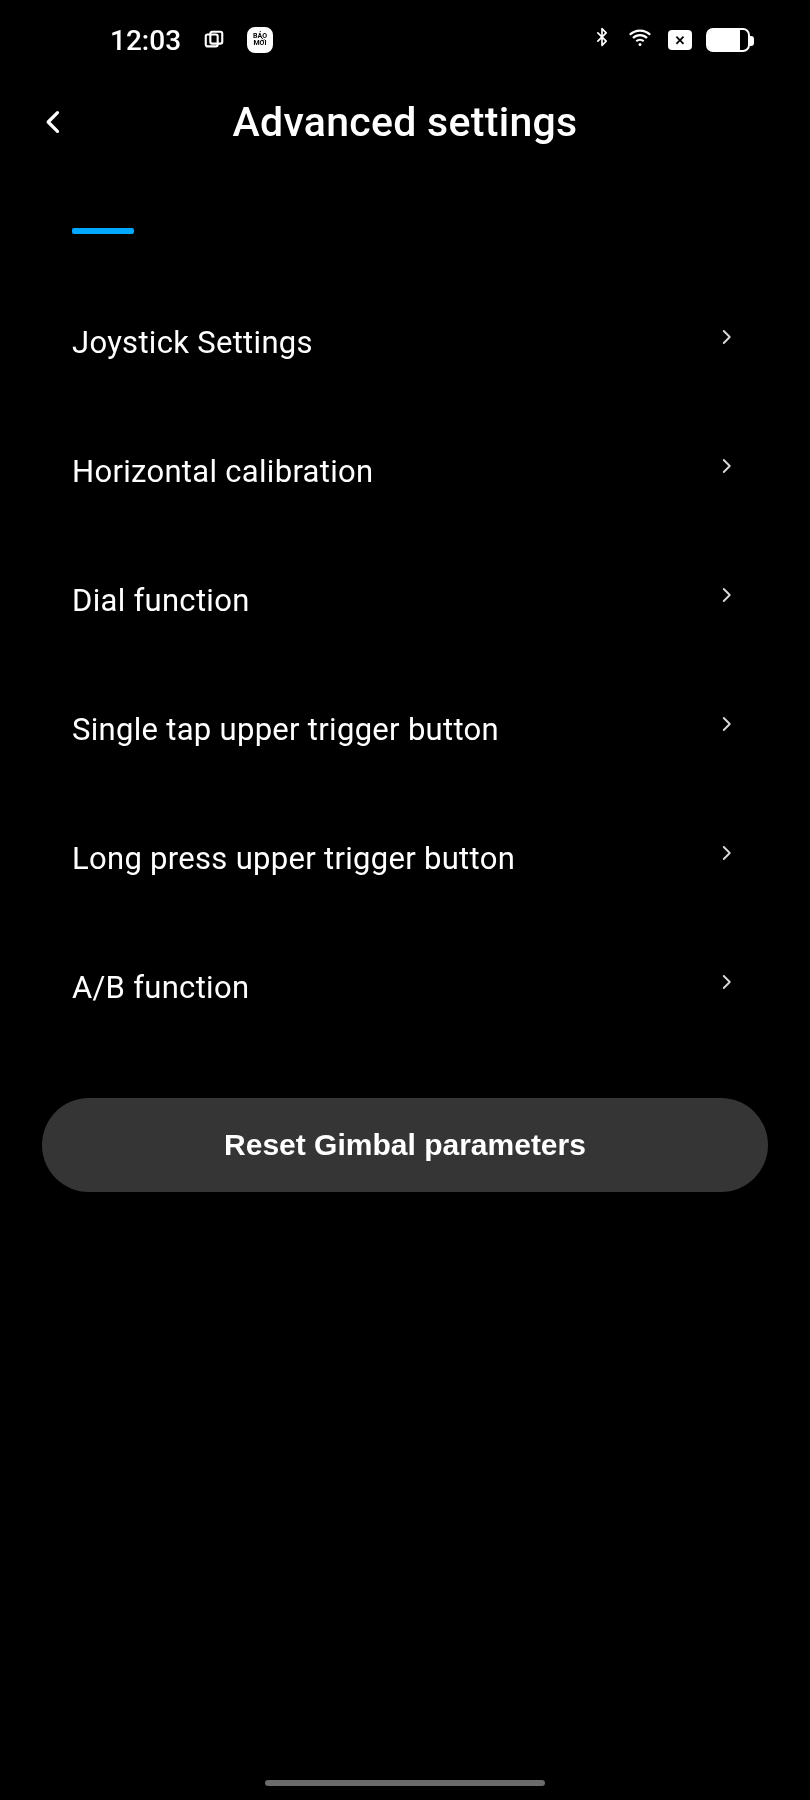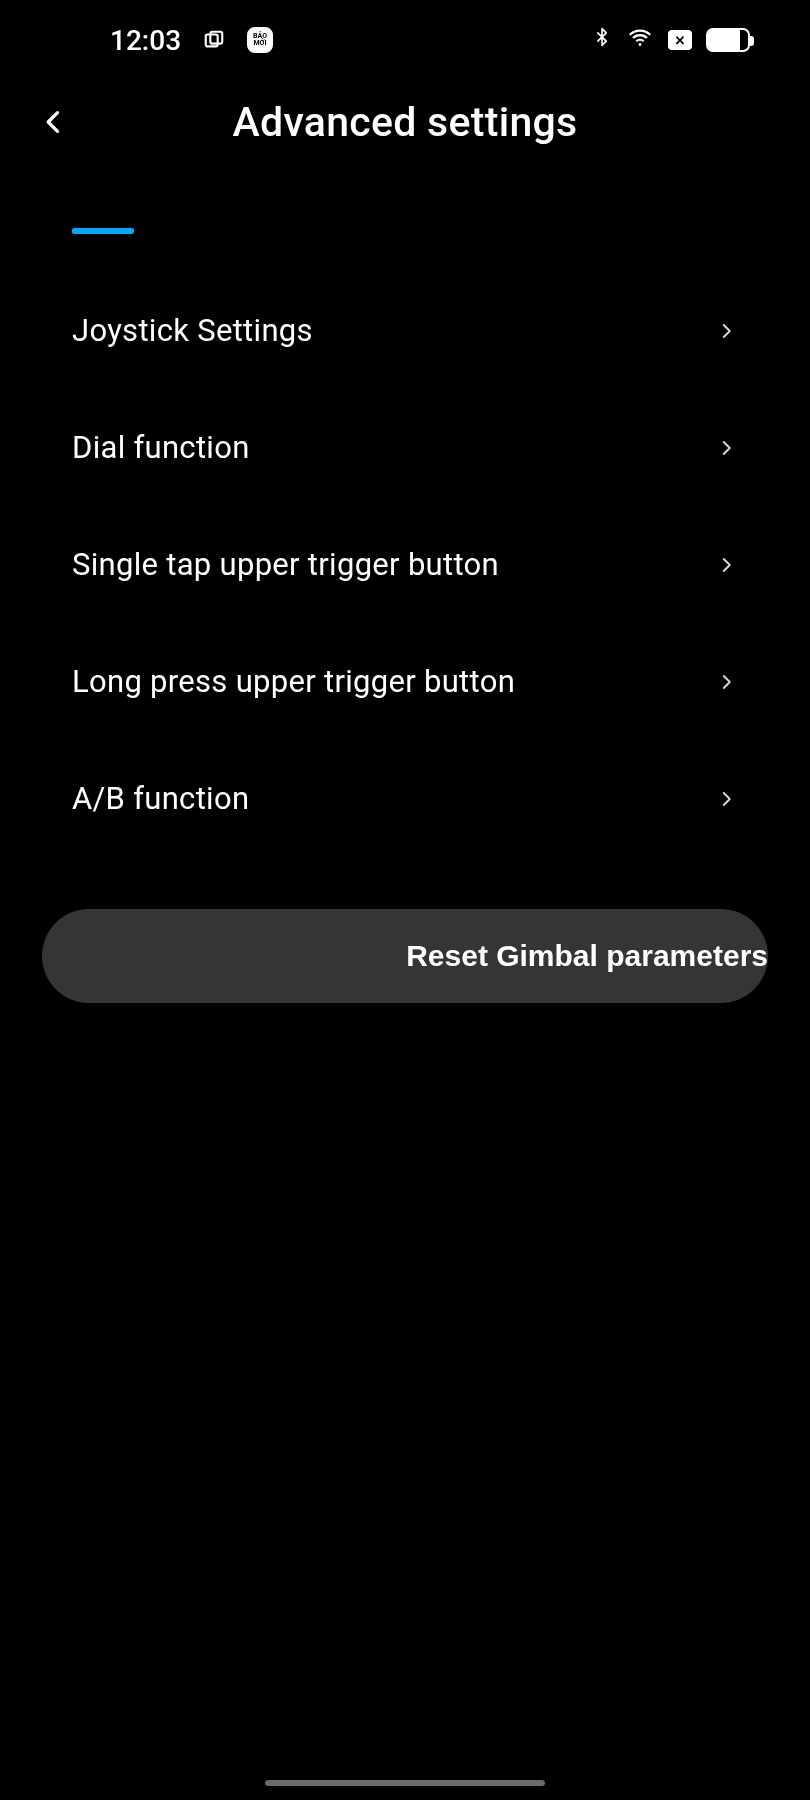--- a/index.html
+++ b/index.html
@@ -74,40 +74,40 @@
       margin-top: 38px;
     }
     .menu-item {
       display: flex; align-items: center; justify-content: space-between;
       padding: 40px 72px 40px 72px;
       cursor: pointer;
     }
     .menu-label {
       font-size: 31px; font-weight: 400;
       letter-spacing: 0.3px;
+      margin-top: 12px;
     }
     .chevron {
       width: 24px; height: 24px;
       display: flex; align-items: center; justify-content: center;
       opacity: 0.85;
     }
     .reset-wrap {
       padding: 52px 42px 0 42px;
     }
     .reset-btn {
       width: 100%;
       background: #353535;
       color: #fff;
       border: none;
       border-radius: 50px;
       padding: 30px 0;
       font-size: 30px;
       font-weight: 600;
       cursor: pointer;
-      text-align: right;
     }
     .home-indicator {
       position: absolute;
       bottom: 14px; left: 50%;
       transform: translateX(-50%);
       width: 280px; height: 6px;
       background: #6b6b6b;
       border-radius: 4px;
     }
     .close-badge {
@@ -163,20 +163,28 @@
 
   <div class="menu-item">
     <span class="menu-label">Joystick Settings</span>
     <span class="chevron">
       <svg width="18" height="28" viewBox="0 0 24 24" fill="none" stroke="#fff" stroke-width="2.5" stroke-linecap="round" stroke-linejoin="round">
           <polyline points="9 4 17 12 9 20"></polyline>
         </svg>
     </span>
   </div>
 
+  <div class="menu-item">
+    <span class="menu-label">Horizontal calibration</span>
+    <span class="chevron">
+      <svg width="18" height="28" viewBox="0 0 24 24" fill="none" stroke="#fff" stroke-width="2.5" stroke-linecap="round" stroke-linejoin="round">
+          <polyline points="9 4 17 12 9 20"></polyline>
+        </svg>
+    </span>
+  </div>
 
   <div class="menu-item">
     <span class="menu-label">Dial function</span>
     <span class="chevron">
       <svg width="18" height="28" viewBox="0 0 24 24" fill="none" stroke="#fff" stroke-width="2.5" stroke-linecap="round" stroke-linejoin="round">
           <polyline points="9 4 17 12 9 20"></polyline>
         </svg>
     </span>
   </div>
 

